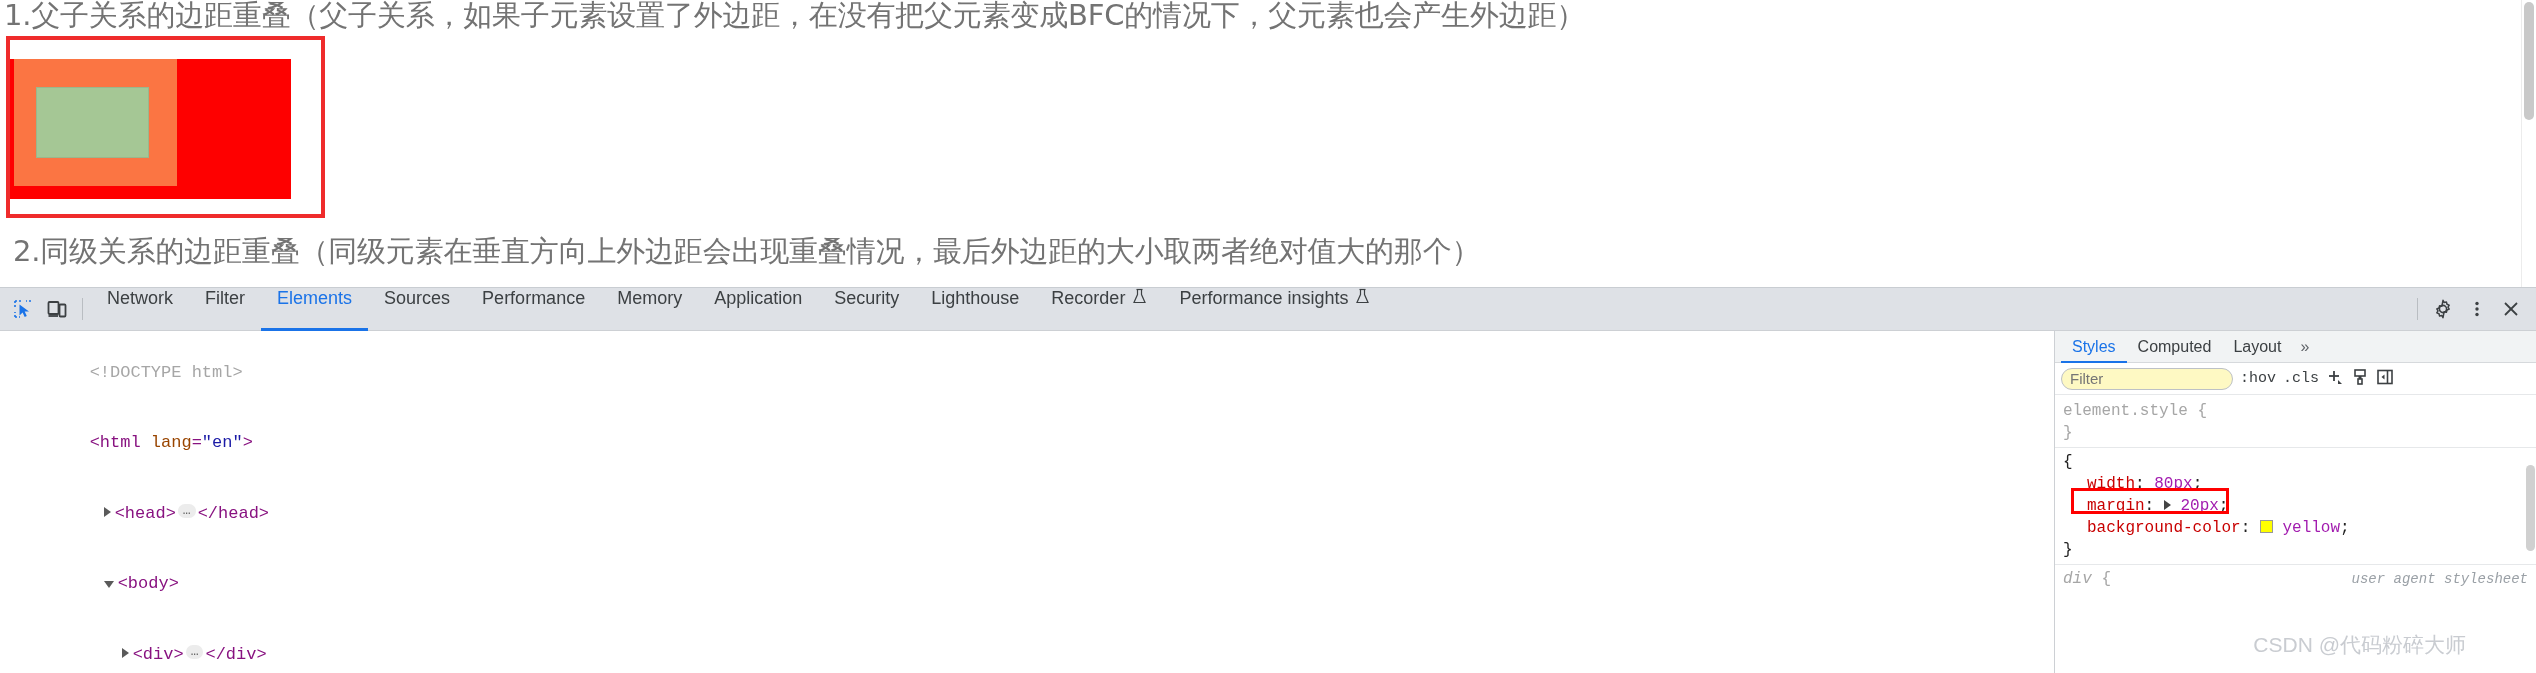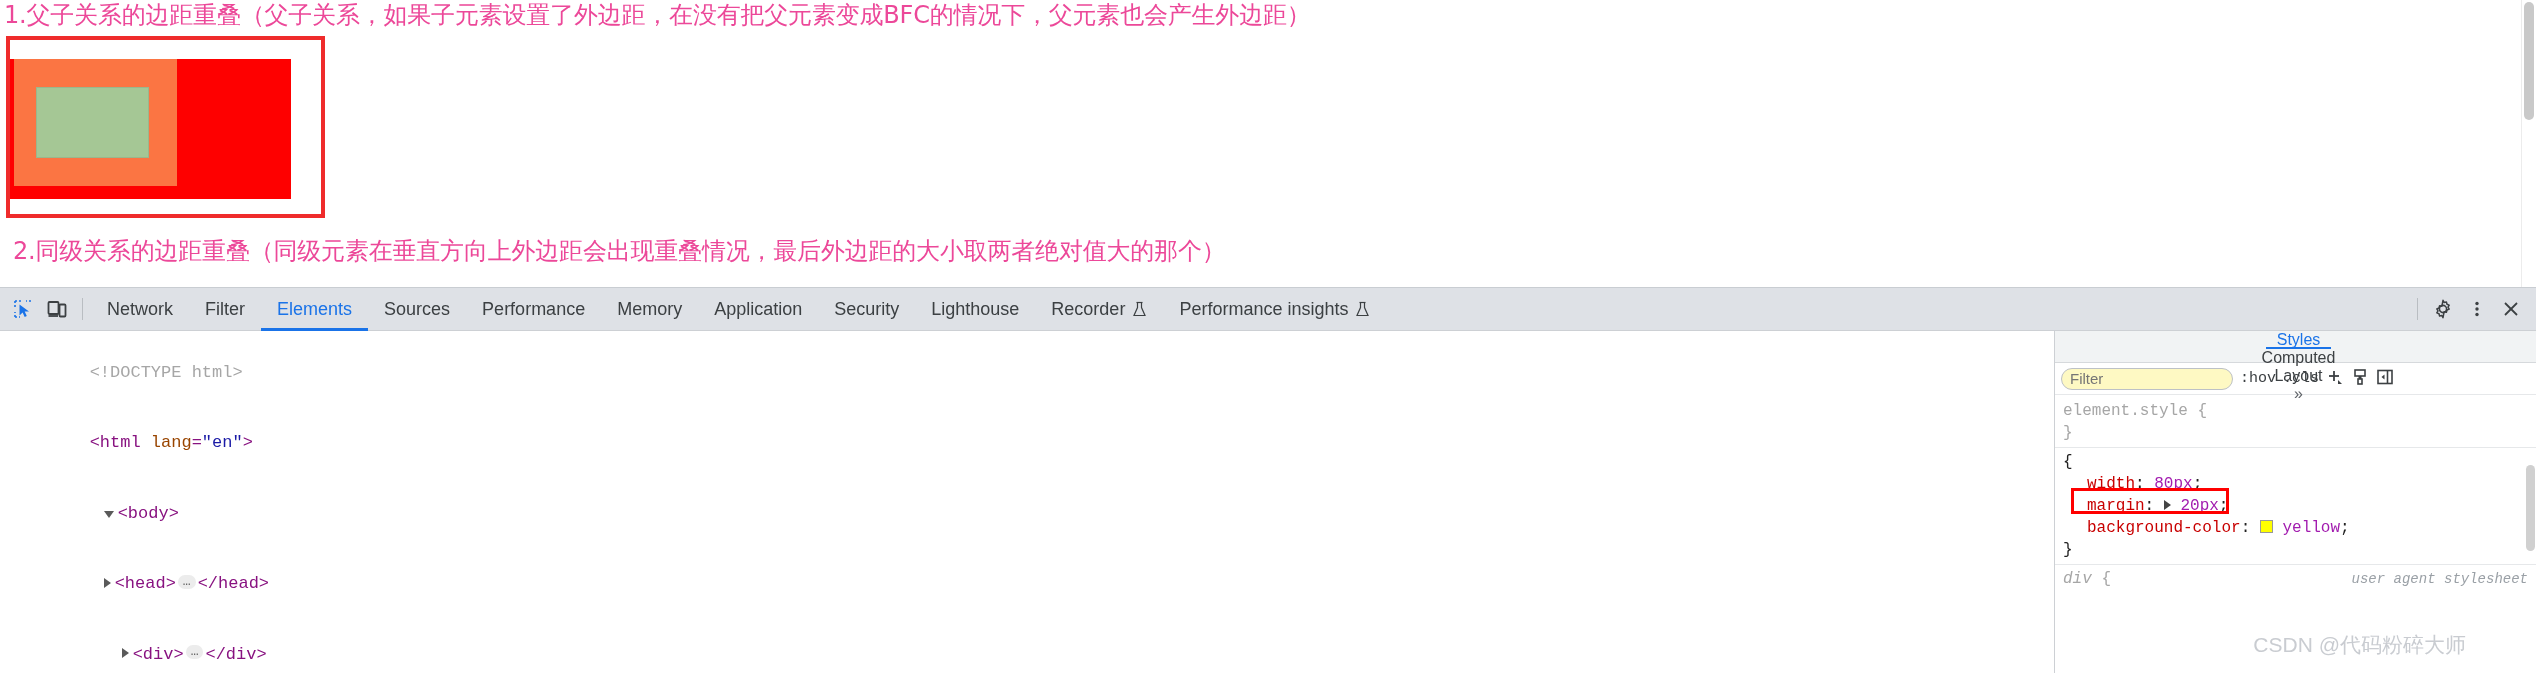--- a/index.html
+++ b/index.html
@@ -13,23 +13,23 @@
 
   
   #page {
     position: absolute; left: 0; top: 0;
     width: 2536px; height: 287px;
     background: #ffffff;
     overflow: hidden;
   }
   .page-line {
     font-family: "DejaVu Sans", sans-serif;
-    font-size: 24px;
+    font-size: 29px;
     line-height: 27px;
-    color: #ec4899;
+    color: #737373;
     white-space: nowrap;
     letter-spacing: -0.2px;
   }
   #line1 { position: absolute; left: 4px; top: 2px; }
   #line2 { position: absolute; left: 4px; top: 238px; margin-left: 9px; }
 
   
   #demo-wrap {
     position: absolute; left: 6px; top: 36px;
     width: 319px; height: 182px;
@@ -100,21 +100,21 @@
     background: #b9bdc2;
     margin: 0 8px;
     flex: 0 0 auto;
   }
   .dt-tab {
     font-family: "Liberation Sans", sans-serif;
     font-size: 18px;
     color: #3c4043;
     padding: 0 16px;
     height: 43px;
-    display: flex; align-items: center;
+    display: flex; align-items: flex-start;
     white-space: nowrap;
     flex: 0 0 auto;
     gap: 7px;
   }
   .dt-tab.active {
     color: #1a73e8;
     box-shadow: inset 0 -3px 0 #1a73e8;
   }
   .flask {
     display: inline-block;
@@ -197,21 +197,20 @@
     border-left: 1px solid #cdd0d4;
     overflow: hidden;
   }
   #styles-tabs {
     height: 32px;
     background: #f1f3f4;
     display: flex;
     align-items: center;
     border-bottom: 1px solid #d6d9dc;
     padding-left: 6px;
-    flex-direction: column;
   }
   .st-tab {
     font-family: "Liberation Sans", sans-serif;
     font-size: 16px;
     color: #3c4043;
     padding: 0 11px;
     height: 32px;
     display: flex; align-items: center;
     white-space: nowrap;
   }
@@ -432,25 +431,25 @@
 
       <div class="dom-line" style="padding-left:8px">
         <span class="tok-doctype">&lt;!DOCTYPE html&gt;</span>
       </div>
 
       <div class="dom-line" style="padding-left:8px">
         <span class="tok-tag">&lt;html</span><span class="tok-tag"> </span><span class="tok-attr">lang</span><span class="tok-tag">=</span><span class="tok-val">"en"</span><span class="tok-tag">&gt;</span>
       </div>
 
       <div class="dom-line" style="padding-left:22px">
+        <span class="tri"></span><span class="tok-tag">&lt;head&gt;</span><span class="ellipsis-badge">…</span><span class="tok-tag">&lt;/head&gt;</span>
+      </div>
+
+      <div class="dom-line" style="padding-left:22px">
         <span class="tri open"></span><span class="tok-tag">&lt;body&gt;</span>
-      </div>
-
-      <div class="dom-line" style="padding-left:22px">
-        <span class="tri"></span><span class="tok-tag">&lt;head&gt;</span><span class="ellipsis-badge">…</span><span class="tok-tag">&lt;/head&gt;</span>
       </div>
 
       <div class="dom-line" style="padding-left:40px">
         <span class="tri"></span><span class="tok-tag">&lt;div&gt;</span><span class="ellipsis-badge">…</span><span class="tok-tag">&lt;/div&gt;</span>
       </div>
 
     </div>
 
     <div id="styles-panel">
 

